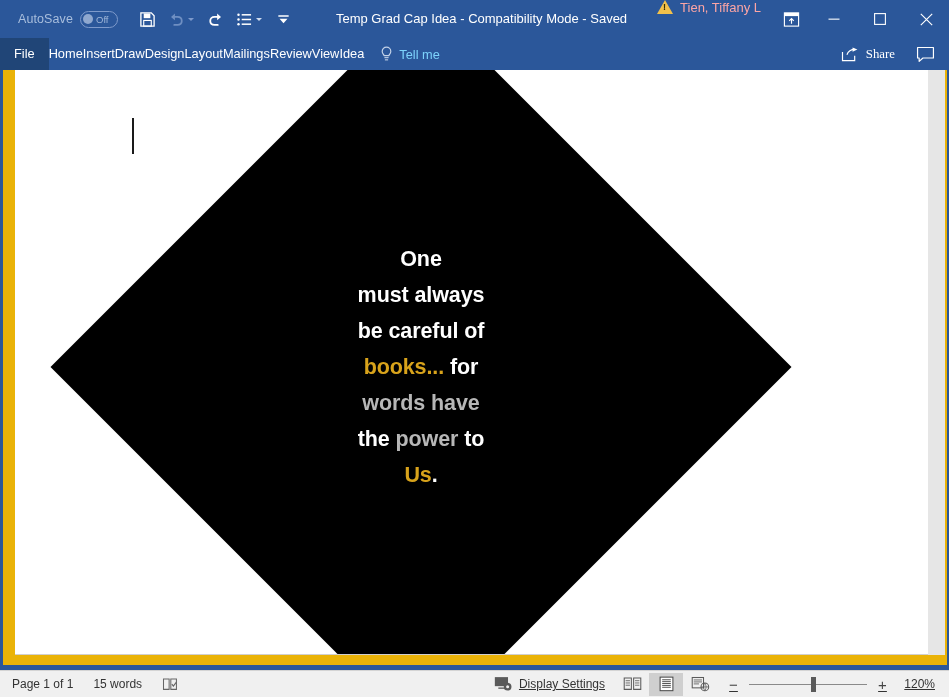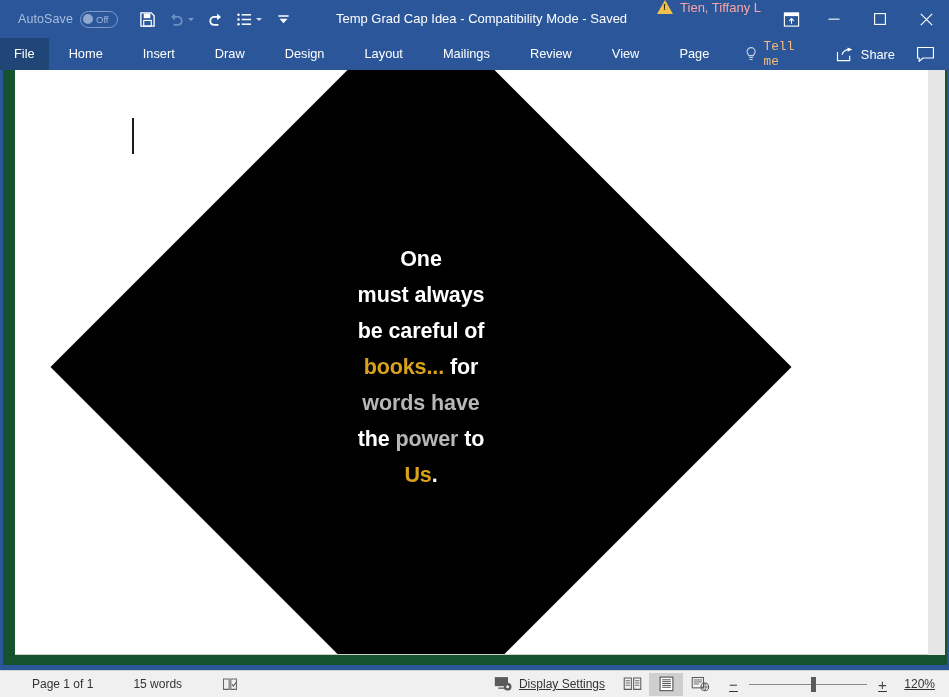--- a/index.html
+++ b/index.html
@@ -97,48 +97,48 @@
 
   
   .ribbon {
     position: absolute; left: 0; top: 38px;
     width: 949px; height: 32px;
     background: #2b579a;
     display: flex; align-items: center;
   }
   .rtab {
     height: 32px; line-height: 32px;
-    padding: 0 20px;
+    padding: 0 0;
     color: #ffffff; font-size: 12.8px; white-space: nowrap;
   }
   .rtab.file { background: #204577; padding: 0 14px; }
   .tellme {
     display: flex; align-items: center; gap: 6px;
     height: 32px; padding: 0 10px; margin-left: 6px;
-    color: #fdba74; font-size: 12.8px; font-family: Liberation Mono, monospace;
+    color: #7dd3fc; font-size: 12.8px;
   }
   .ribbon-right {
     margin-left: auto; display: flex; align-items: center;
-    height: 32px; padding-right: 6px;
+    height: 32px; padding-right: 6px; font-family: Liberation Serif, serif;
   }
   .share {
     display: flex; align-items: center; gap: 7px;
     height: 32px; padding: 0 12px;
     color: #ffffff; font-size: 12.8px;
   }
   .comment-btn {
     width: 36px; height: 32px;
     display: flex; align-items: center; justify-content: center;
   }
 
   
   .docarea {
     position: absolute; left: 0; top: 70px;
     width: 949px; height: 597px;
-    background: #14532d;
+    background: #eab308;
     border-left: 3px solid #2b579a;
     border-right: 2px solid #2b579a;
     border-bottom: 2px solid #2b579a;
   }
   .page {
     position: absolute; left: 12px; top: 0;
     width: 914px; height: 585px;
     background: #ffffff;
     border-right: 1px solid #d0d0d0;
     border-bottom: 1px solid #d0d0d0;
@@ -186,21 +186,21 @@
   .statusbar {
     position: absolute; left: 0; bottom: 0;
     width: 949px; height: 27px;
     background: #f0f0f0;
     border-top: 1px solid #d4d4d4;
     display: flex; align-items: center;
     font-size: 12px; color: #333333;
   }
   .sb-item {
     display: flex; align-items: center; gap: 6px;
-    height: 27px; padding: 8px 10px; white-space: nowrap; margin-left: 20px;
+    height: 27px; padding: 8px 10px; white-space: nowrap;
   }
   .sb-item:first-child { padding-left: 12px; }
   .sb-right {
     margin-left: auto; display: flex; align-items: center;
     height: 27px; padding-right: 10px; text-decoration: underline;
   }
   .view-btn {
     width: 34px; height: 23px;
     display: flex; align-items: center; justify-content: center;
   }
@@ -327,21 +327,21 @@
   <div class="ribbon">
     <div class="rtab file">File</div>
     <div class="rtab">Home</div>
     <div class="rtab">Insert</div>
     <div class="rtab">Draw</div>
     <div class="rtab">Design</div>
     <div class="rtab">Layout</div>
     <div class="rtab">Mailings</div>
     <div class="rtab">Review</div>
     <div class="rtab">View</div>
-    <div class="rtab">Page</div>
+    <div class="rtab">Idea</div>
 
     <div class="tellme">
       <svg width="13" height="16" viewBox="0 0 13 16">
         <path d="M6.5 1.2c2.5 0 4.3 1.9 4.3 4.2 0 2-1.5 3-2 4.3H4.2C3.7 8.4 2.2 7.4 2.2 5.4c0-2.3 1.8-4.2 4.3-4.2z" fill="none" stroke="#c3d2e8" stroke-width="1.2"></path>
         <rect x="4.4" y="11.1" width="4.2" height="1.1" fill="#c3d2e8"></rect>
         <rect x="4.9" y="13.3" width="3.2" height="1.1" fill="#c3d2e8"></rect>
       </svg>
       <span>Tell me</span>
     </div>
 

